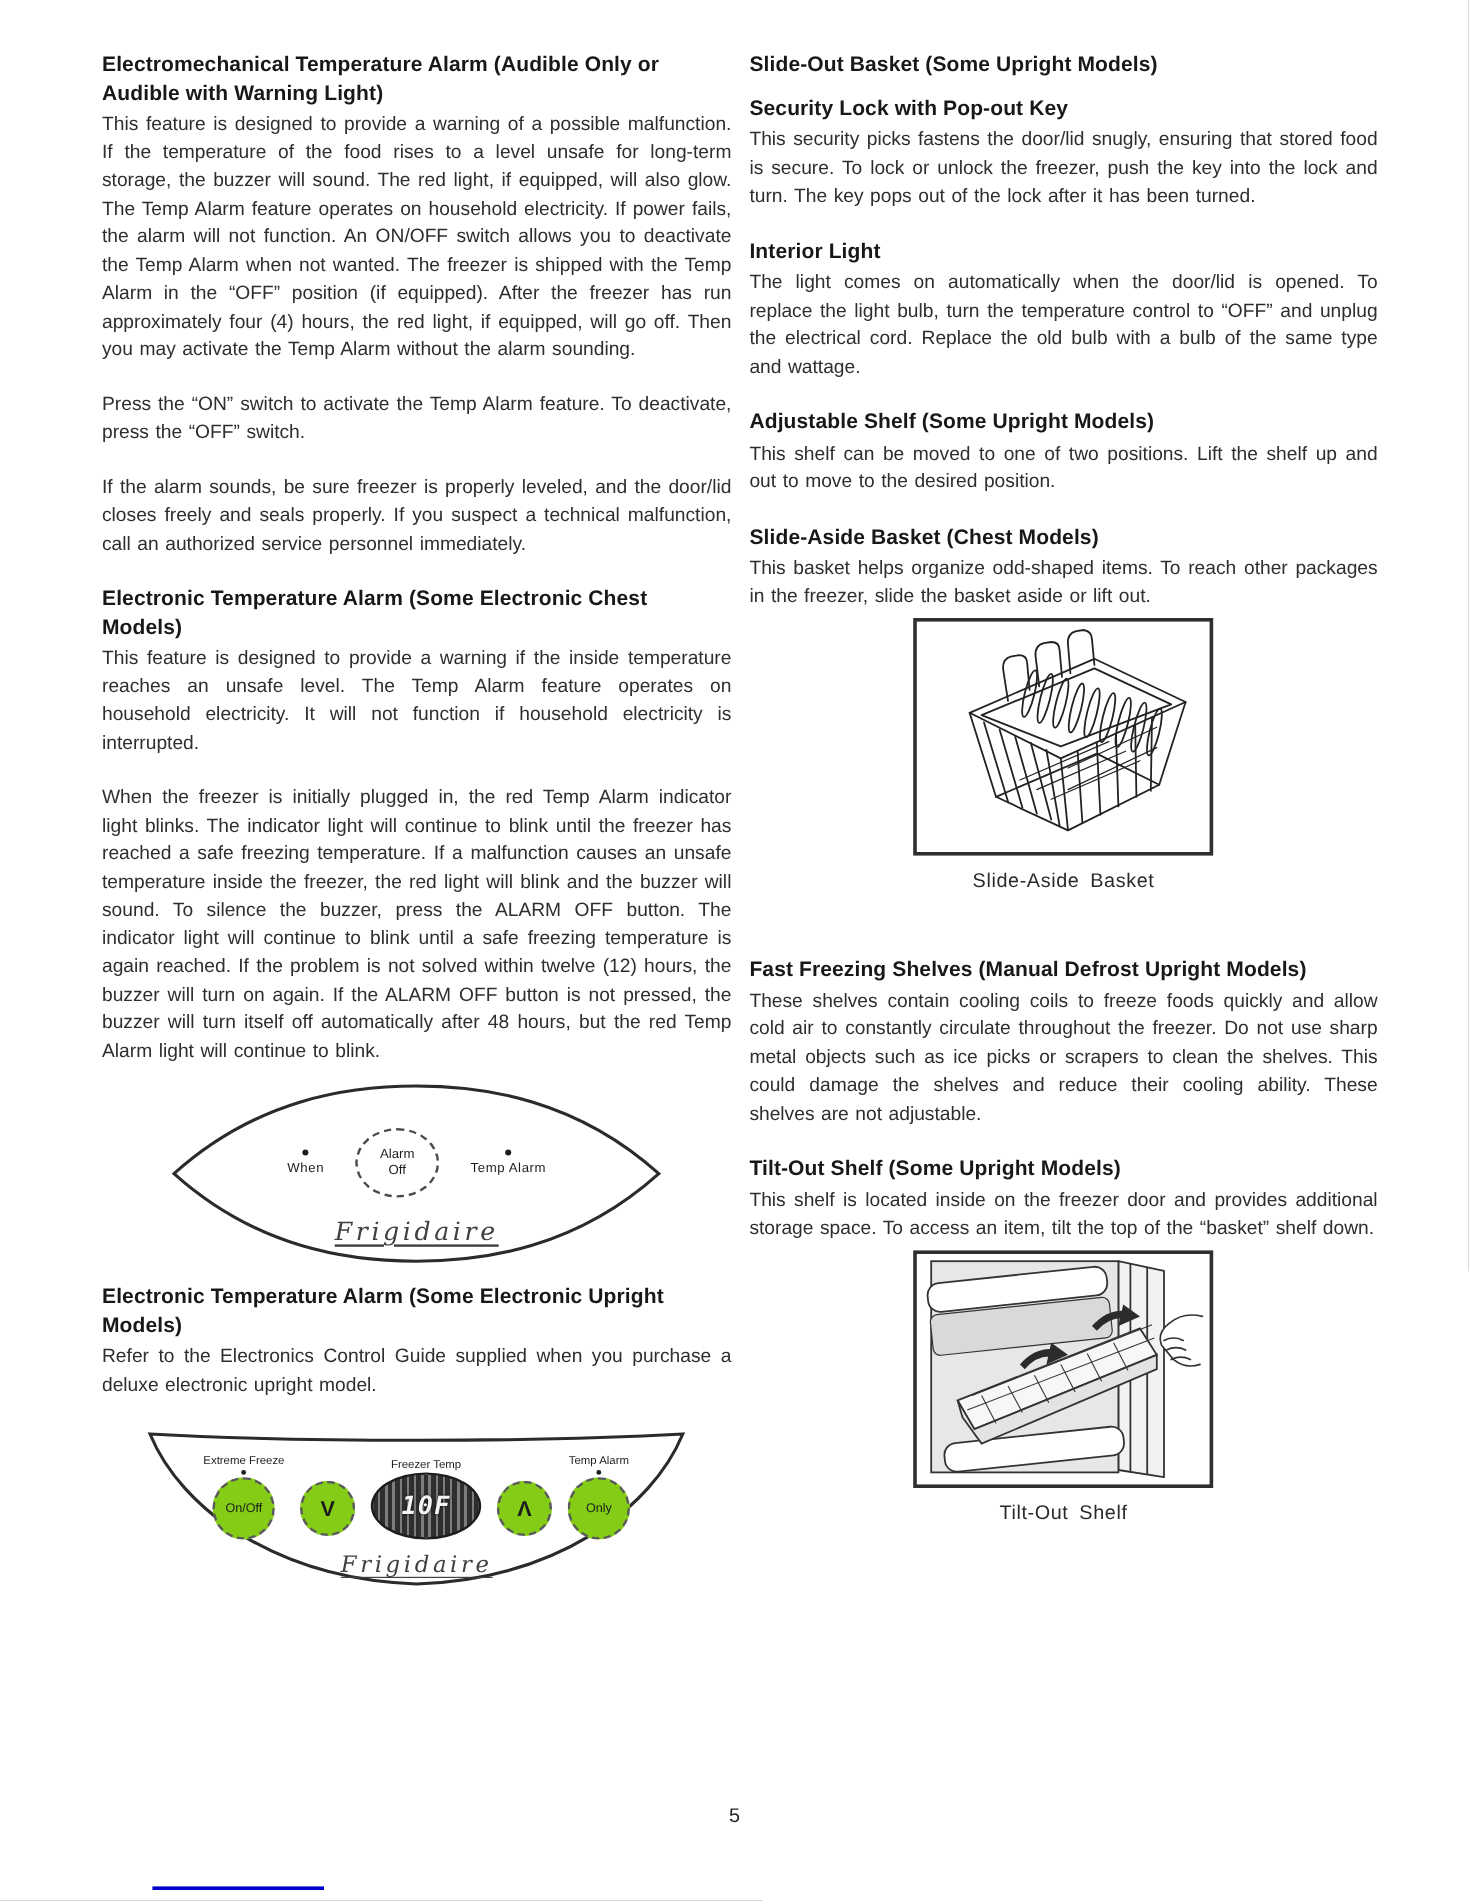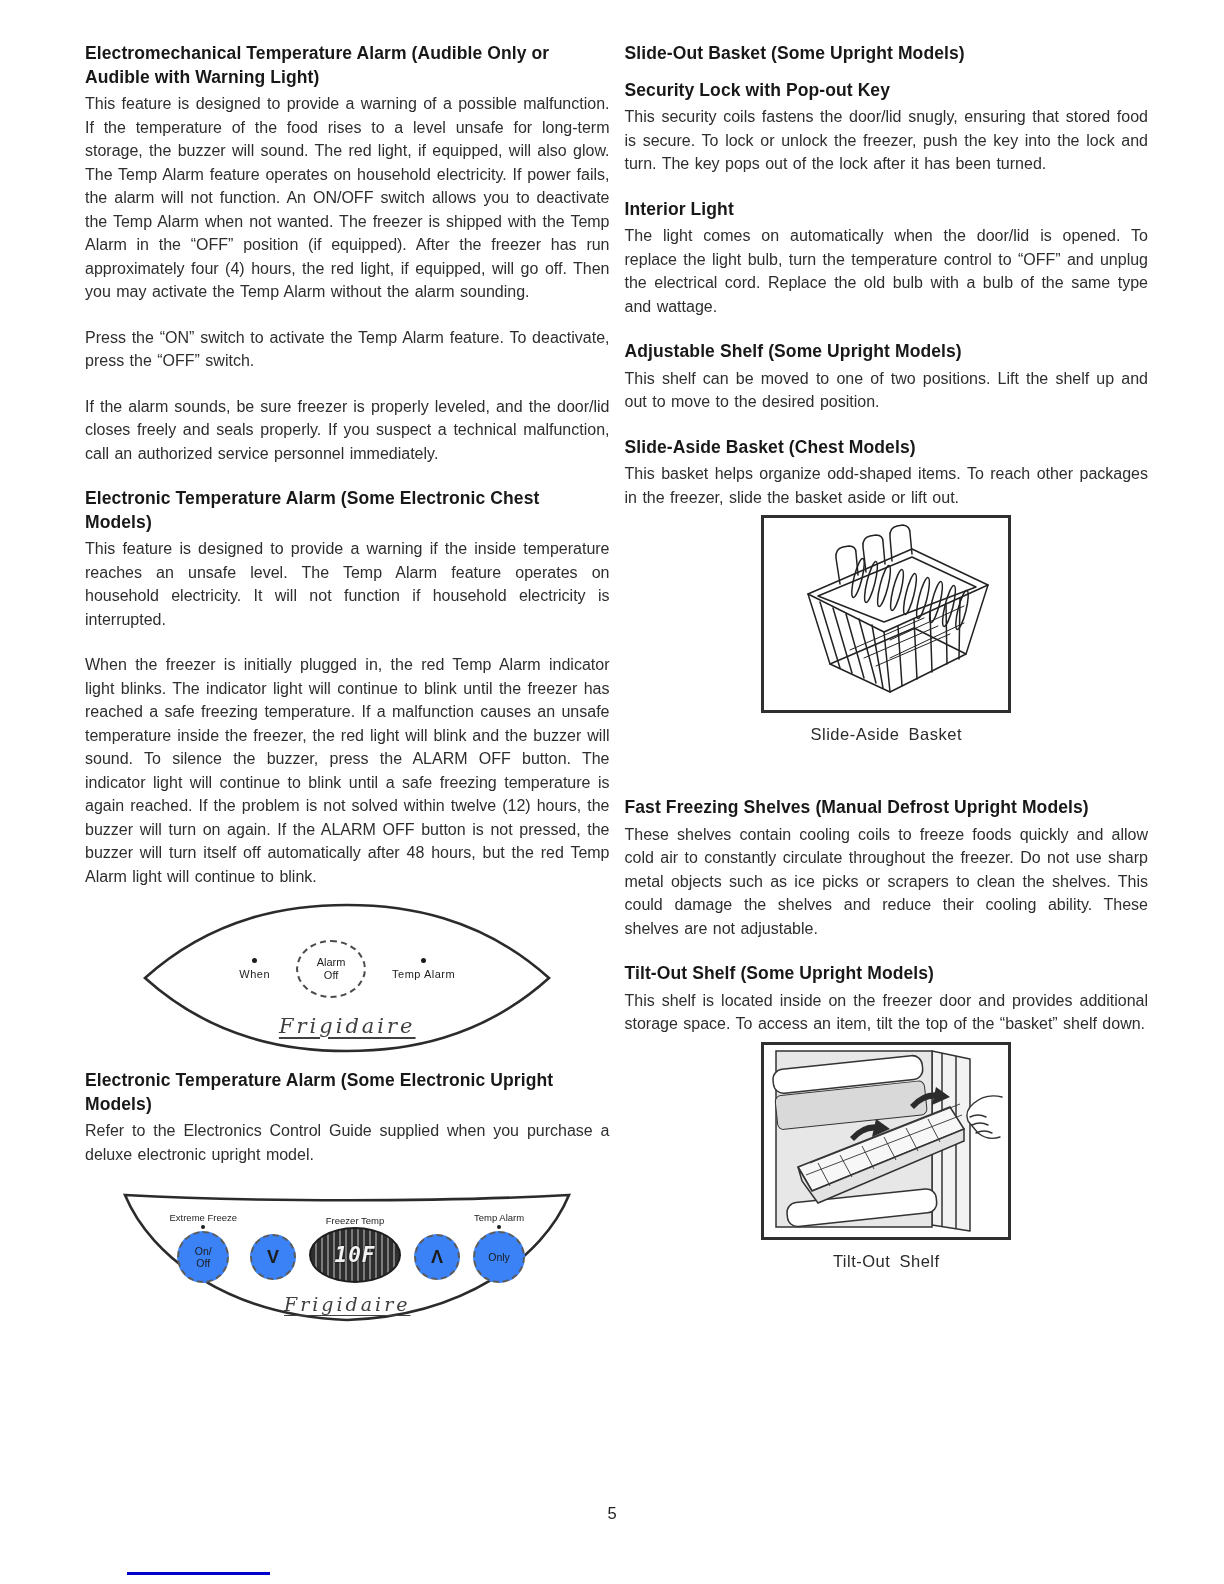--- a/index.html
+++ b/index.html
@@ -48,22 +48,22 @@
   .panel1 .brand{margin-top:16px;}
   
   .panel2{position:relative;width:452px;height:140px;margin:24px auto 0 auto;}
   .panel2 svg.shape{position:absolute;left:0;top:0;}
   .panel2 .overlay{position:absolute;inset:0;display:flex;flex-direction:column;align-items:center;}
   .p2row{display:flex;align-items:flex-end;gap:13px;margin-top:22px;}
   .ctlgroup{display:flex;flex-direction:column;align-items:center;}
   .ctllabel{font-size:9.5px;color:#1c1c1c;white-space:nowrap;margin-bottom:1px;}
   .ctldot{width:4px;height:4px;border-radius:50%;background:#1c1c1c;margin:1px 0 2px 0;}
   .roundbtn{
-    border:2px dashed #5a5a5a;border-radius:50%;background:#3b82f6;
-    display:flex;flex-direction:column;align-items:center;justify-content:center;
+    border:2px dashed #5a5a5a;border-radius:50%;background:#84cc16;
+    display:flex;flex-direction:row;align-items:center;justify-content:center;
     color:#1c1c1c;
   }
   .btn-onoff,.btn-reset{width:48px;height:48px;font-size:10.5px;line-height:12px;}
   .btn-arrow{width:42px;height:42px;font-size:18px;font-weight:bold;margin-bottom:3px;}
   .display{
     width:88px;height:52px;border-radius:50%;
     background:repeating-linear-gradient(90deg,#2e2e2e 0 4px,#7c7c7c 4px 6px);
     border:2px solid #1d1d1d;
     display:flex;align-items:center;justify-content:center;
     color:#f4f4f4;font-family:"DejaVu Sans Mono", monospace;
@@ -169,21 +169,21 @@
           </div>
           <div class="brand">Frigidaire</div>
         </div>
       </div>
     </div>
 
     <div class="col right">
       <h2 class="first">Slide-Out Basket (Some Upright Models)</h2>
 
       <h2>Security Lock with Pop-out Key</h2>
-      <p class="body">This security coils fastens the door/lid snugly, ensuring that stored food is secure. To lock or unlock the freezer, push the key into the lock and turn. The key pops out of the lock after it has been turned.</p>
+      <p class="body">This security picks fastens the door/lid snugly, ensuring that stored food is secure. To lock or unlock the freezer, push the key into the lock and turn. The key pops out of the lock after it has been turned.</p>
 
       <h2>Interior Light</h2>
       <p class="body">The light comes on automatically when the door/lid is opened. To replace the light bulb, turn the temperature control to “OFF” and unplug the electrical cord. Replace the old bulb with a bulb of the same type and wattage.</p>
 
       <h2>Adjustable Shelf (Some Upright Models)</h2>
       <p class="body">This shelf can be moved to one of two positions. Lift the shelf up and out to move to the desired position.</p>
 
       <h2>Slide-Aside Basket (Chest Models)</h2>
       <p class="body" style="margin-bottom:4px;">This basket helps organize odd-shaped items. To reach other packages in the freezer, slide the basket aside or lift out.</p>
 

